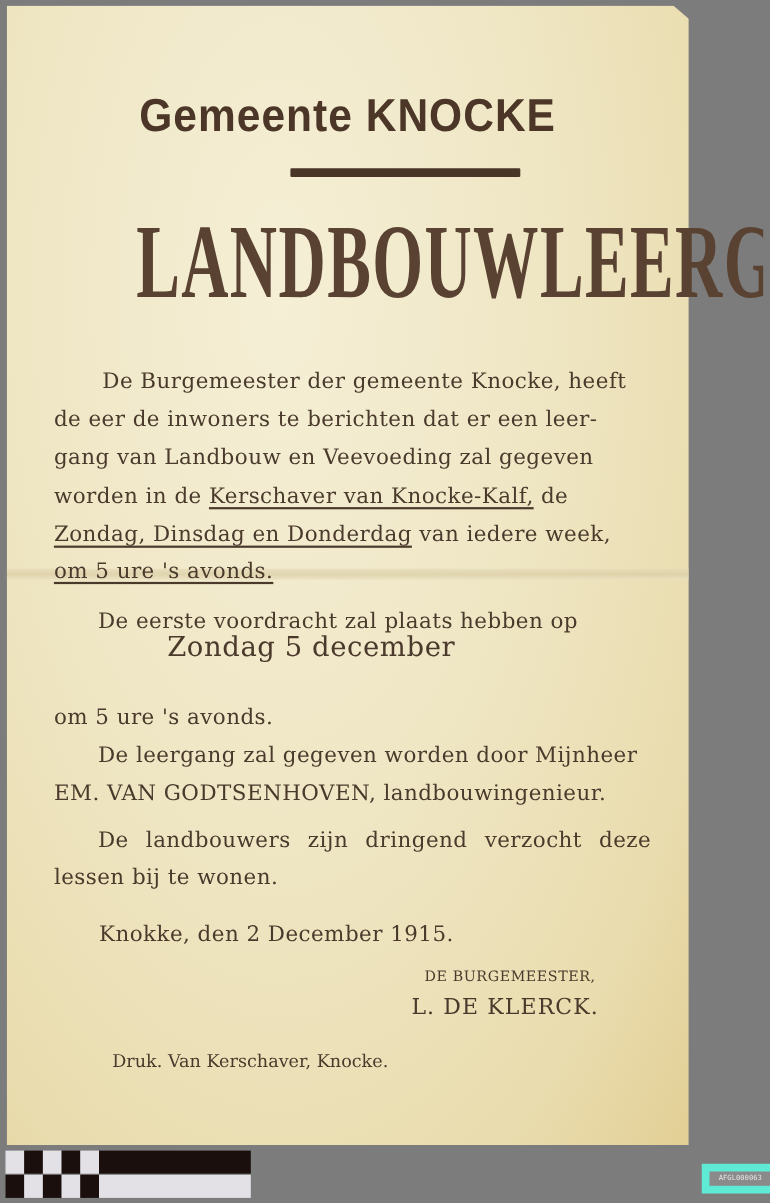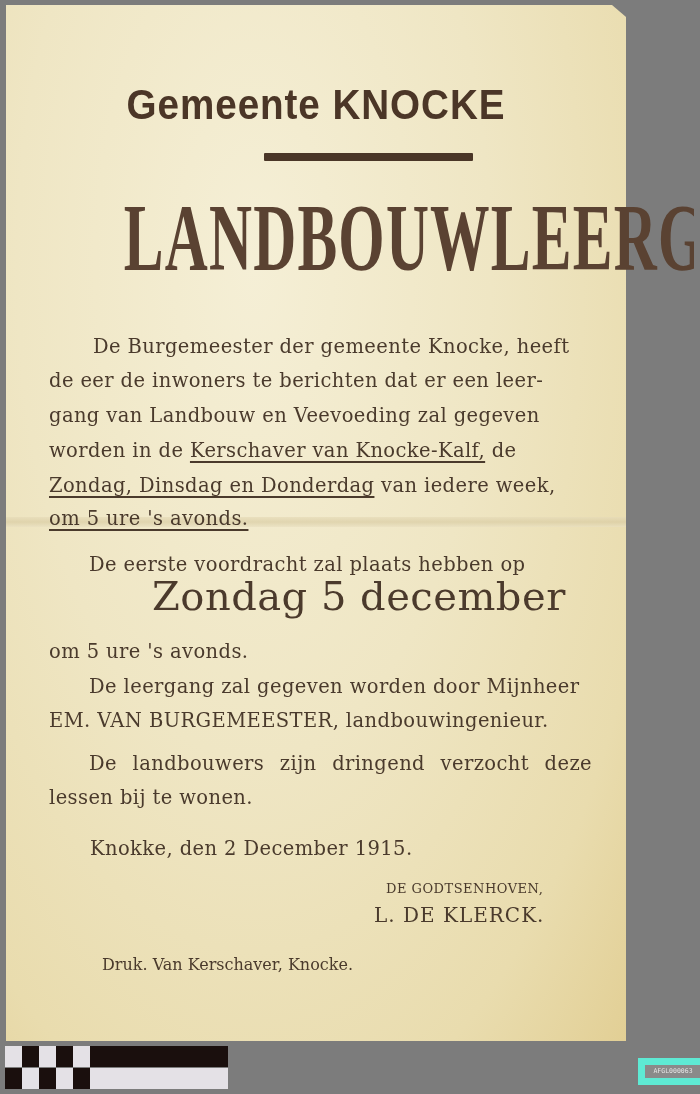--- a/index.html
+++ b/index.html
@@ -19,21 +19,21 @@
   }
   .rule { position: absolute; left: 258px; top: 148px; width: 209px; height: 8px; background: #4a3627; border-radius: 1px; }
   .title-big {
     position: absolute; left: 0; width: 100%; top: 183px; text-align: center;
     font-family: "Liberation Serif", serif; font-weight: bold; font-size: 96px;
     line-height: 100px; color: #5a4232; transform: scaleX(0.62); transform-origin: center;
     letter-spacing: 2px;
   }
   .p { position: absolute; font-size: 19.5px; color: #4a3a2c; white-space: nowrap; letter-spacing: 0.4px; margin-top: 12px; }
   .u { text-decoration: underline; text-decoration-thickness: 1.5px; text-underline-offset: 4px; }
-  .date-big { position: absolute; left: 146px; top: 568px; font-size: 40px; color: #4b3a2c; letter-spacing: 0.5px; }
+  .date-big { position: absolute; left: 146px; top: 568px; font-size: 25px; color: #4b3a2c; letter-spacing: 0.5px; }
   .sig-title { position: absolute; left: 380px; top: 876px; font-size: 13px; letter-spacing: 0.5px; }
   .sig-name { position: absolute; left: 368px; top: 898px; font-size: 20px; letter-spacing: 1px; }
   .printer { position: absolute; left: 96px; top: 950px; font-size: 16px; }
   .scale { position: absolute; left: 5px; top: 1046px; width: 224px; height: 44px; }
   .scale .c { position: absolute; width: 17px; height: 21px; }
   .tag { position: absolute; left: 638px; top: 1058px; width: 56px; height: 13px; border: 7px solid #5eead4; background: #8a8a8a;
     font-family: "DejaVu Sans Mono", monospace; font-size: 6.5px; color: #e5e5e5; text-align: center; line-height: 13px; }
 </style>
 </head>
 <body>
@@ -56,28 +56,28 @@
   </div>
   <div class="p" style="left:43px; top:490px;">
     <span class="u">om 5 ure 's avonds.</span>
   </div>
 
   <div class="p" style="left:83px; top:536px;">De eerste voordracht zal plaats hebben op</div>
   <div class="date-big">Zondag 5 december</div>
   <div class="p" style="left:43px; top:623px;">om 5 ure 's avonds.</div>
 
   <div class="p" style="left:83px; top:658px;">De leergang zal gegeven worden door Mijnheer</div>
-  <div class="p" style="left:43px; top:692px;">EM. VAN BURGEMEESTER, landbouwingenieur.</div>
+  <div class="p" style="left:43px; top:692px;">EM. VAN GODTSENHOVEN, landbouwingenieur.</div>
 
   <div class="p" style="left:83px; top:735px; word-spacing:9px;">De landbouwers zijn dringend verzocht deze</div>
   <div class="p" style="left:43px; top:769px;">lessen bij te wonen.</div>
 
   <div class="p" style="left:84px; top:820px;">Knokke, den 2 December 1915.</div>
 
-  <div class="sig-title">DE GODTSENHOVEN,</div>
+  <div class="sig-title">DE BURGEMEESTER,</div>
   <div class="sig-name">L. DE KLERCK.</div>
 
   <div class="printer">Druk. Van Kerschaver, Knocke.</div>
 </div>
 
 <div class="scale">
   <div class="c" style="left:0;top:0;background:#e4e1e6"></div>
   <div class="c" style="left:17px;top:0;background:#1a0f0d"></div>
   <div class="c" style="left:34px;top:0;background:#e4e1e6"></div>
   <div class="c" style="left:51px;top:0;background:#1a0f0d"></div>

